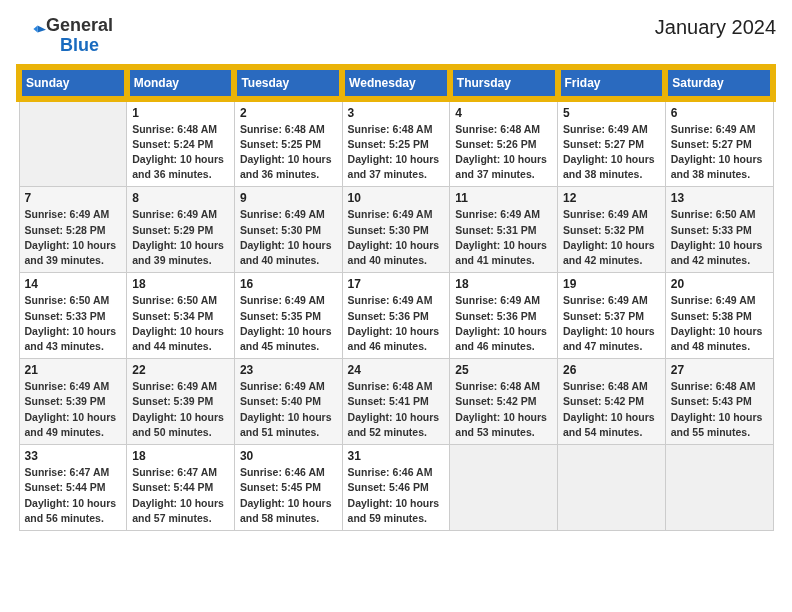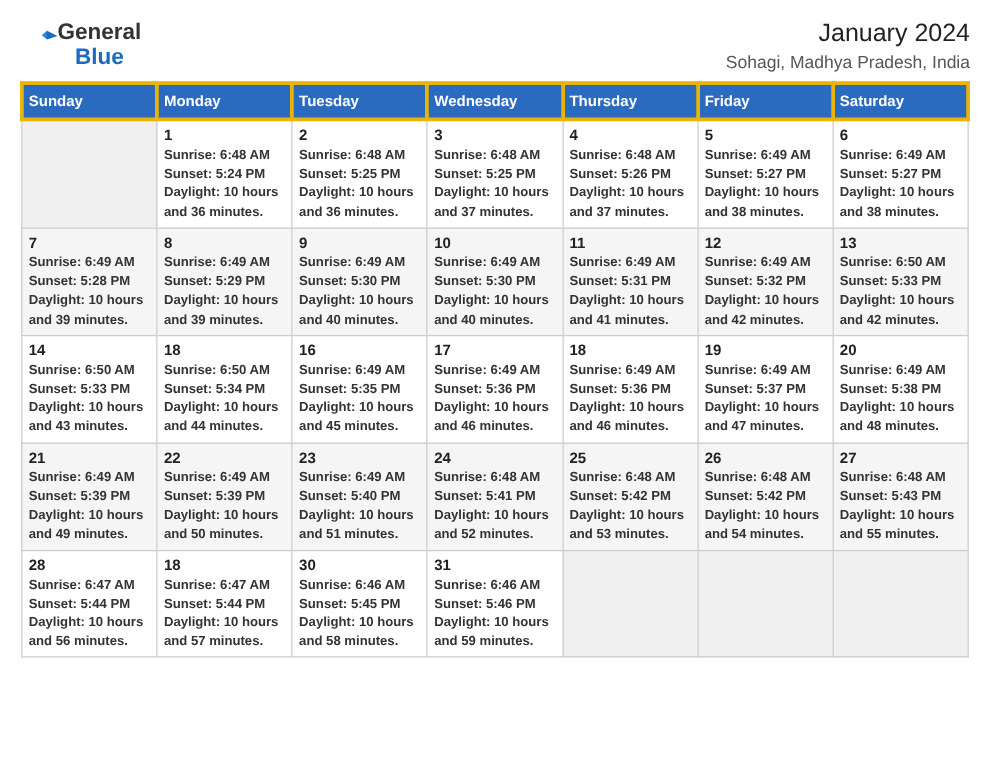--- a/index.html
+++ b/index.html
@@ -52,21 +52,21 @@
       border-collapse: collapse;
       font-size: 11px;
     }
     .calendar thead tr th {
       background: #2a6abf;
       color: #fff;
       padding: 6px 4px;
       text-align: left;
       font-size: 12px;
       font-weight: bold;
-      border: 3px solid #eab308;
+      border: 6px solid #eab308;
       margin-left: 29px;
     }
     .calendar tbody tr td {
       border: 1px solid #ccc;
       vertical-align: top;
       padding: 4px 5px;
       min-height: 80px;
       width: 107px;
     }
     .day-number {
@@ -108,21 +108,20 @@
     </div>
     <div>
       <div class="logo-text">
         <span class="general">General</span><br>
         <span class="blue">Blue</span>
       </div>
     </div>
   </div>
   <div class="title-block">
     <div class="month-title">January 2024</div>
-    <div class="subtitle">Sohagi, Madhya Pradesh, India</div>
   </div>
 </div>
 
 <table class="calendar">
   <thead>
     <tr>
     <th>Sunday</th>
         <th>Monday</th>
         <th>Tuesday</th>
         <th>Wednesday</th>
@@ -244,21 +243,21 @@
           <div class="day-number">26</div>
           <div class="day-info">Sunrise: 6:48 AM<br>Sunset: 5:42 PM<br>Daylight: 10 hours and 54 minutes.</div>
         </td>
         <td>
           <div class="day-number">27</div>
           <div class="day-info">Sunrise: 6:48 AM<br>Sunset: 5:43 PM<br>Daylight: 10 hours and 55 minutes.</div>
         </td>
       </tr>
       <tr>
         <td>
-          <div class="day-number">28</div>
+          <div class="day-number">33</div>
           <div class="day-info">Sunrise: 6:47 AM<br>Sunset: 5:44 PM<br>Daylight: 10 hours and 56 minutes.</div>
         </td>
         <td>
           <div class="day-number">18</div>
           <div class="day-info">Sunrise: 6:47 AM<br>Sunset: 5:44 PM<br>Daylight: 10 hours and 57 minutes.</div>
         </td>
         <td>
           <div class="day-number">30</div>
           <div class="day-info">Sunrise: 6:46 AM<br>Sunset: 5:45 PM<br>Daylight: 10 hours and 58 minutes.</div>
         </td>

